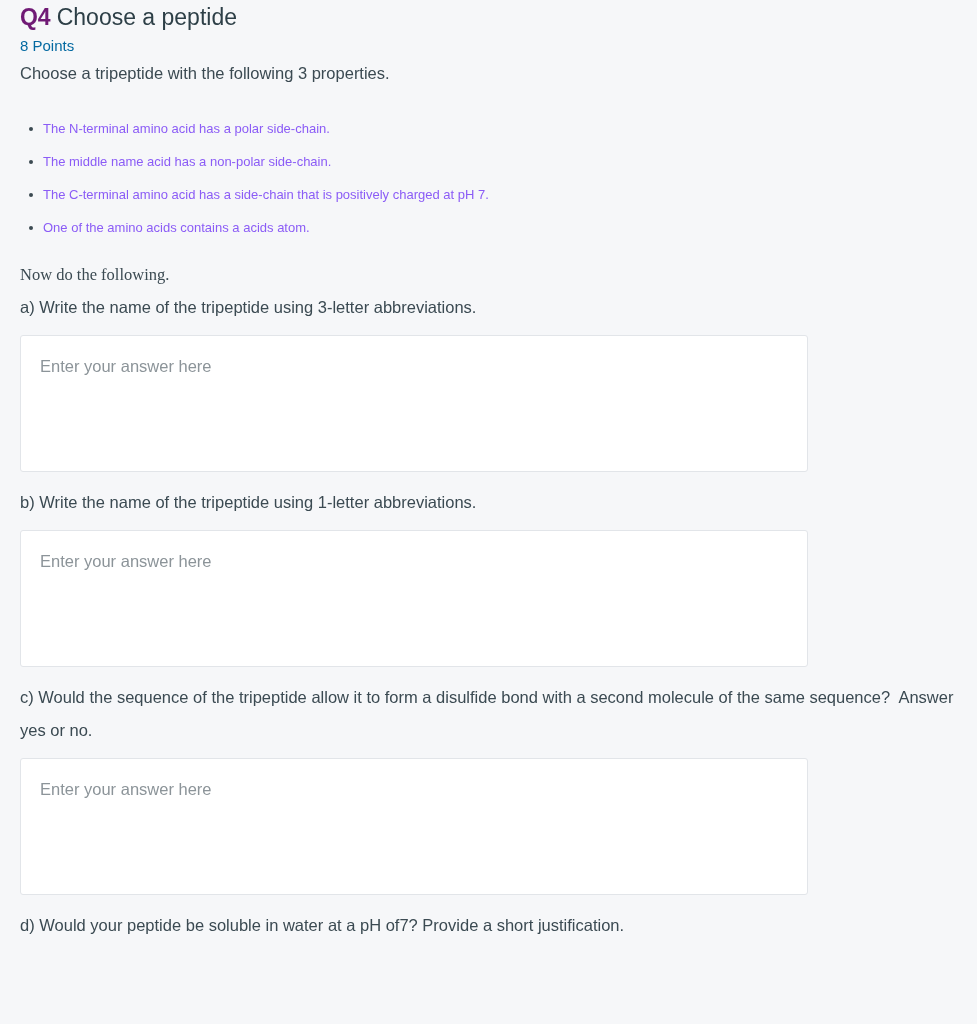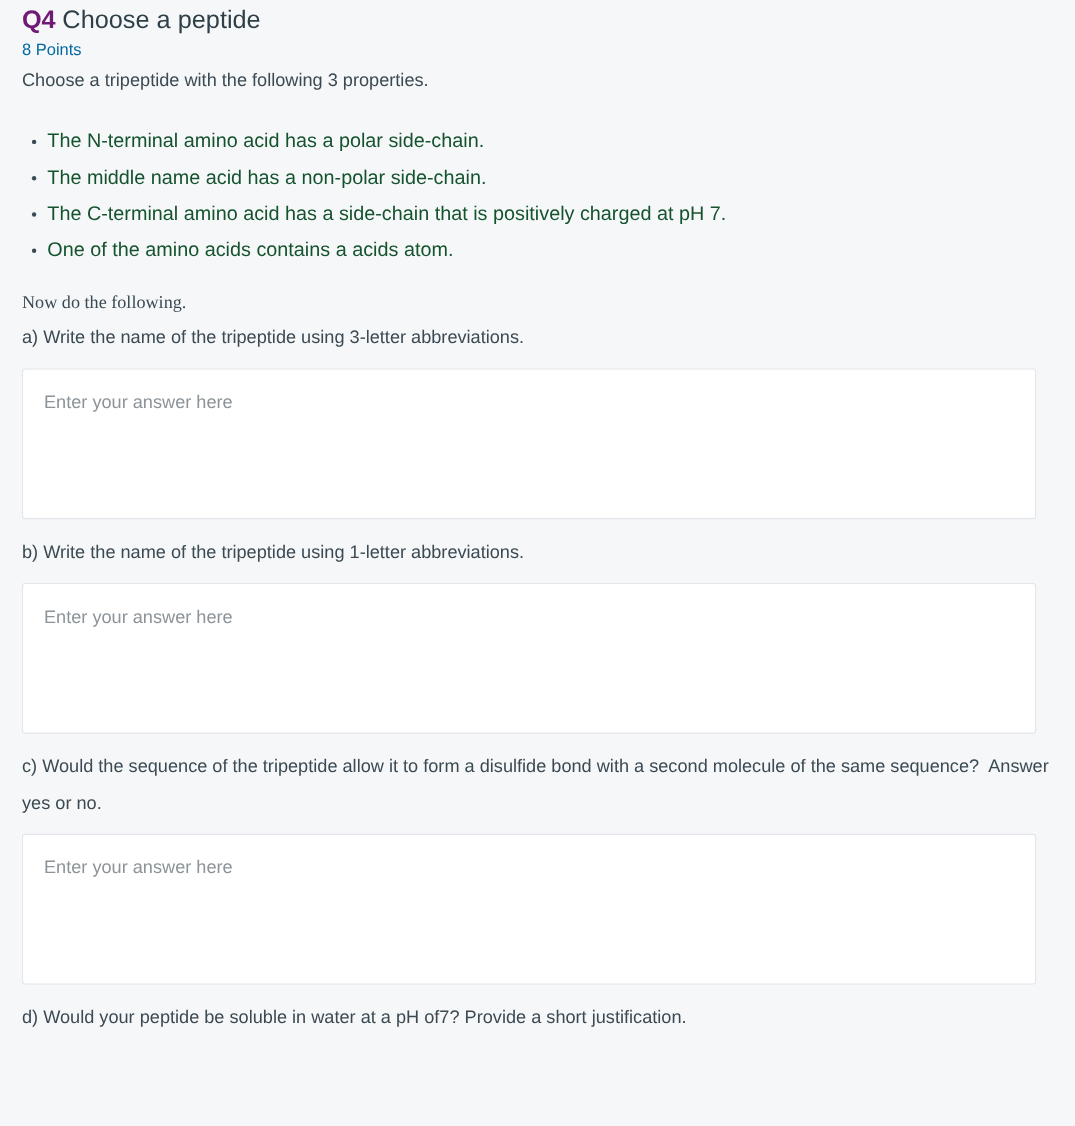--- a/index.html
+++ b/index.html
@@ -51,23 +51,23 @@
   .para.intro {
   }
   .bullets {
     list-style: none;
     margin: 22px 0 0 0;
     padding: 0;
   }
   .bullets li {
     position: relative;
     padding-left: 23px;
-    font-size: 18px;
+    font-size: 13px;
     line-height: 33px;
-    color: #14532d;
+    color: #8b5cf6;
   }
   .bullets li::before {
     content: "";
     position: absolute;
     left: 9px;
     top: 15px;
     width: 4px;
     height: 4px;
     border-radius: 50%;
     background: #3b4a52;
@@ -78,21 +78,21 @@
   }
   .sub-q {
     font-size: 16.5px;
     line-height: 33px;
     color: #3b4a52;
     white-space: pre-wrap;
   }
   
   .answer-box {
     box-sizing: border-box;
-    width: 922px;
+    width: 788px;
     height: 137px;
     margin-top: 11px;
     background: #ffffff;
     border: 1px solid #e2e5e9;
     border-radius: 3px;
     padding: 19px 0 0 19px;
     font-family: "Liberation Sans", sans-serif;
     font-size: 16.5px;
     line-height: 22px;
     color: #3b4a52;

